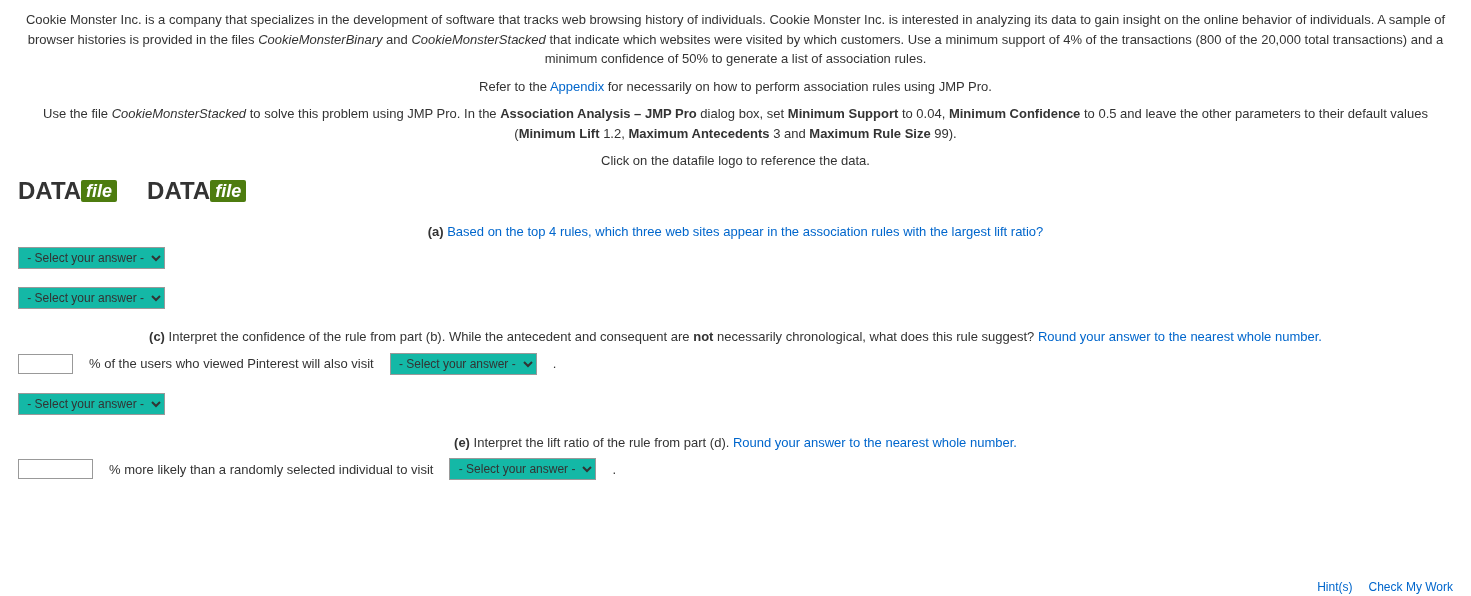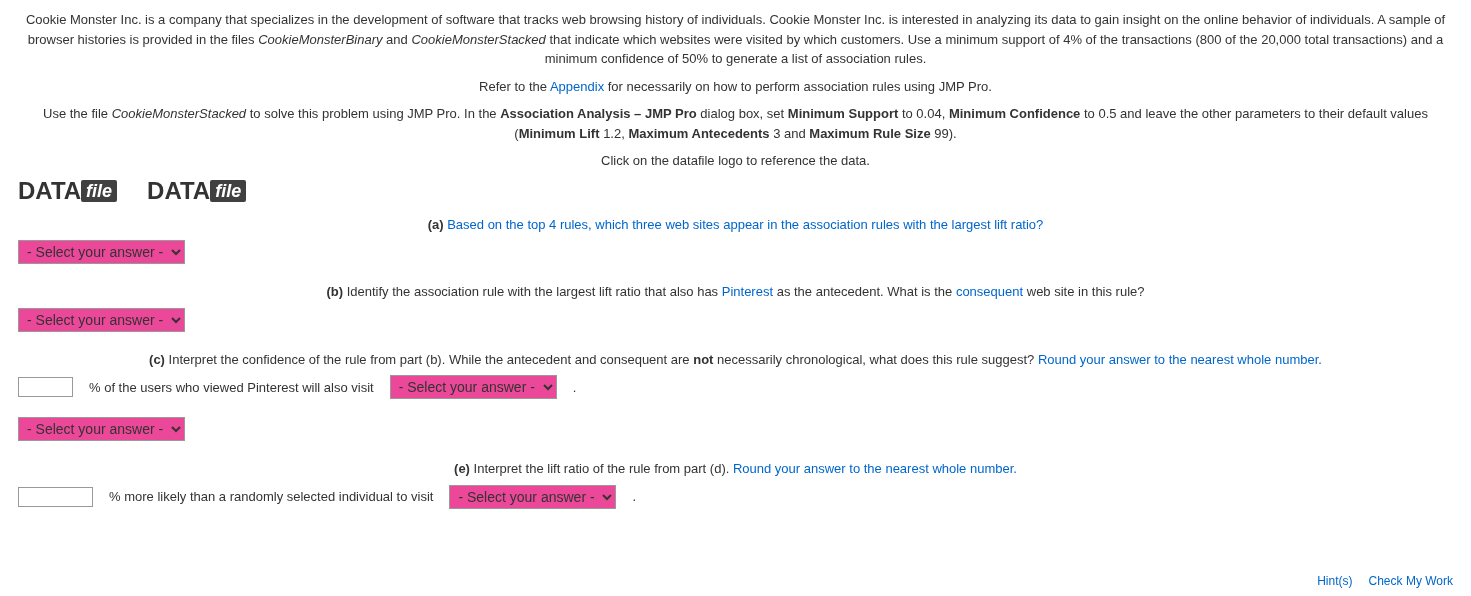--- a/index.html
+++ b/index.html
@@ -11,62 +11,63 @@
       padding: 10px 18px;
       width: 1471px;
       min-height: 596px;
     }
     p { margin-bottom: 8px; line-height: 1.5; text-align: center; }
     .blue { color: #0066cc; }
     .bold { font-weight: bold; }
     .italic { font-style: italic; }
     .section { margin-bottom: 18px; }
     .question-label { margin-bottom: 6px; }
-    .data-file-container { display: flex; align-items: center; gap: 30px; margin-bottom: 12px; }
+    .data-file-container { display: flex; align-items: center; gap: 30px; margin-bottom: 19px; }
     .data-file {
       display: inline-flex;
       align-items: center;
       font-size: 22px;
       font-weight: bold;
       color: #333;
       line-height: 1;
     }
     .data-file .file-part {
-      background: #404040;
+      background: #4d7c0f;
       color: #fff;
       font-size: 18px;
       font-weight: bold;
       padding: 2px 5px;
       font-style: italic;
       border-radius: 2px;
     }
     select {
       border: 1px solid #999;
-      background: #ec4899;
-      font-size: 14px;
+      background: #14b8a6;
+      font-size: 12px;
       padding: 2px 4px;
       cursor: pointer;
       color: #333;
+      text-align: right;
     }
     input[type="text"] {
       border: 1px solid #999;
       font-size: 12px;
       padding: 2px 4px;
       width: 60px;
     }
     .inline-row {
       display: flex;
       align-items: center;
       flex-wrap: wrap;
       gap: 16px;
       margin-top: 6px;
     }
     .bottom-links {
       position: fixed;
-      bottom: 8px;
+      bottom: 2px;
       right: 18px;
       display: flex;
       gap: 16px;
       font-size: 12px;
     }
     .bottom-links a { color: #0066cc; text-decoration: none; }
   </style>
 </head>
 <body>
 
@@ -109,23 +110,20 @@
     <select>
       <option>- Select your answer -</option>
       <option>Option A</option>
       <option>Option B</option>
       <option>Option C</option>
     </select>
   </div>
 </div>
 
 <div class="section">
-  <p class="question-label">
-    <span class="bold">(b) </span><span>Identify the association rule with the largest lift ratio that also has </span><span class="blue">Pinterest</span><span> as the antecedent. What is the </span><span class="blue">consequent</span><span> web site in this rule?</span>
-  </p>
   <div>
     <select>
       <option>- Select your answer -</option>
       <option>Option A</option>
       <option>Option B</option>
       <option>Option C</option>
     </select>
   </div>
 </div>
 

